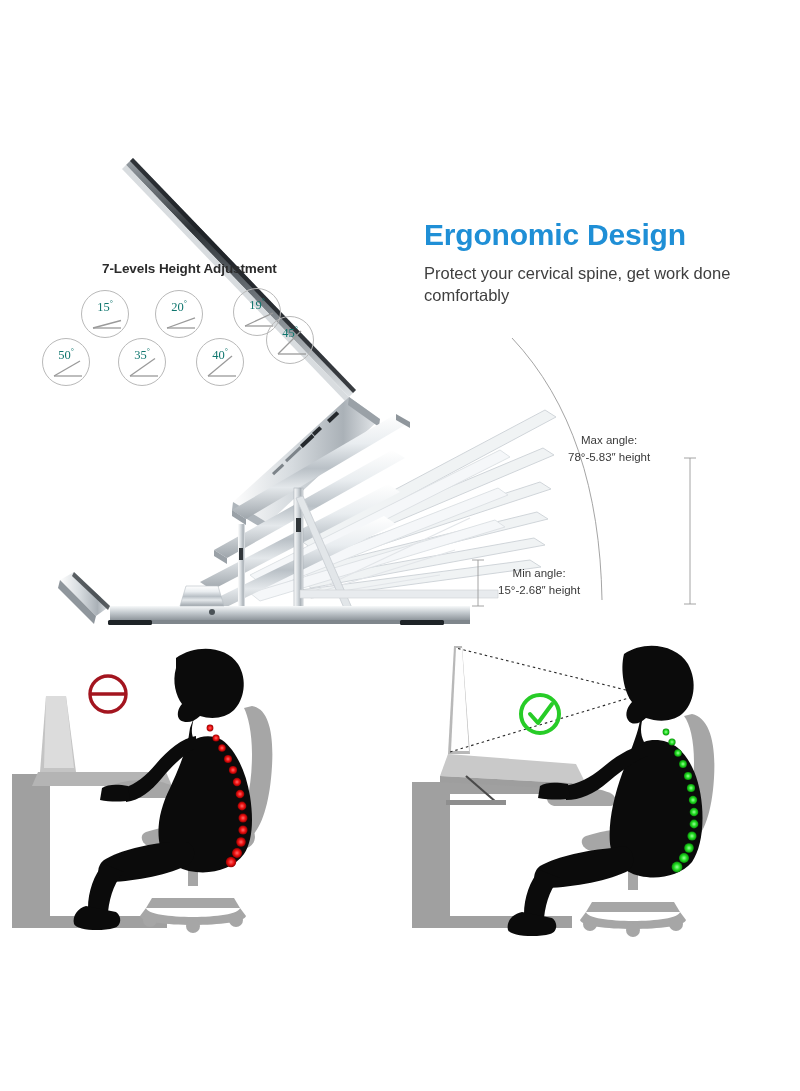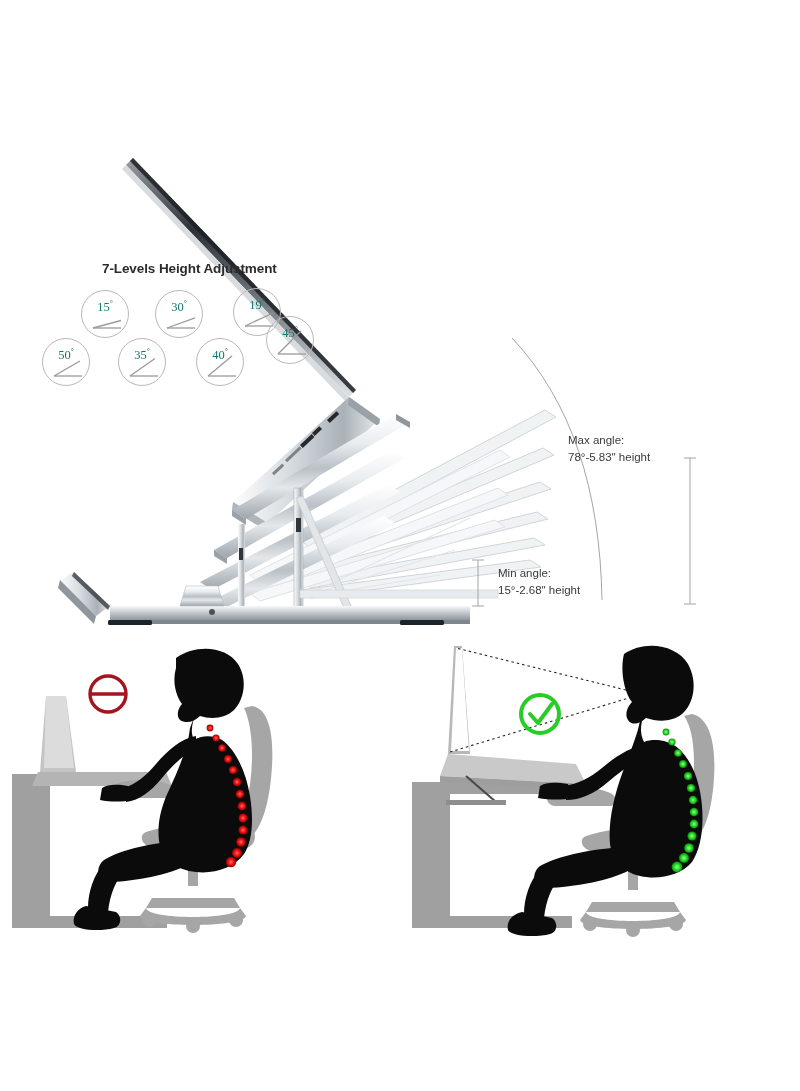--- a/index.html
+++ b/index.html
@@ -95,20 +95,21 @@
     height: 520px;
   }
 
   
   .callout {
     position: absolute;
     font-size: 11.5px;
     color: #3a3a3a;
     line-height: 1.45;
     white-space: nowrap;
+    text-align: center;
   }
   #callout-max { left: 568px; top: 432px; }
   #callout-min { left: 498px; top: 565px; }
 
   
   #posture-row {
     position: absolute;
     left: 0;
     top: 636px;
     width: 800px;
@@ -250,32 +251,36 @@
       <line x1="684" y1="484" x2="696" y2="484"></line>
     </g>
 
     <g stroke="#9a9a9a" stroke-width="0.9">
       <line x1="478" y1="440" x2="478" y2="486"></line>
       <line x1="472" y1="440" x2="484" y2="440"></line>
       <line x1="472" y1="486" x2="484" y2="486"></line>
     </g>
   </svg>
 
+  <div id="headline-block">
+    <h1 id="headline">Ergonomic Design</h1>
+    <p id="subheadline">Protect your cervical spine, get work done comfortably</p>
+  </div>
 
   <div id="levels-label">7-Levels Height Adjustment</div>
 
   <div class="angle-badge" style="left:81px;  top:290px;">
     <span class="angle-txt"><span>15</span><sup>°</sup></span>
     <svg viewBox="0 0 48 48">
       <line x1="11" y1="37" x2="39" y2="37" stroke="#9a9a9a" stroke-width="1.3"></line>
       <line x1="11" y1="37" x2="39" y2="29.5" stroke="#9a9a9a" stroke-width="1.3"></line>
     </svg>
   </div>
   <div class="angle-badge" style="left:155px; top:290px;">
-    <span class="angle-txt"><span>30</span><sup>°</sup></span>
+    <span class="angle-txt"><span>20</span><sup>°</sup></span>
     <svg viewBox="0 0 48 48">
       <line x1="11" y1="37" x2="39" y2="37" stroke="#9a9a9a" stroke-width="1.3"></line>
       <line x1="11" y1="37" x2="39" y2="26.8" stroke="#9a9a9a" stroke-width="1.3"></line>
     </svg>
   </div>
   <div class="angle-badge" style="left:233px; top:288px;">
     <span class="angle-txt"><span>19</span><sup>°</sup></span>
     <svg viewBox="0 0 48 48">
       <line x1="11" y1="37" x2="39" y2="37" stroke="#9a9a9a" stroke-width="1.3"></line>
       <line x1="11" y1="37" x2="39" y2="24" stroke="#9a9a9a" stroke-width="1.3"></line>

